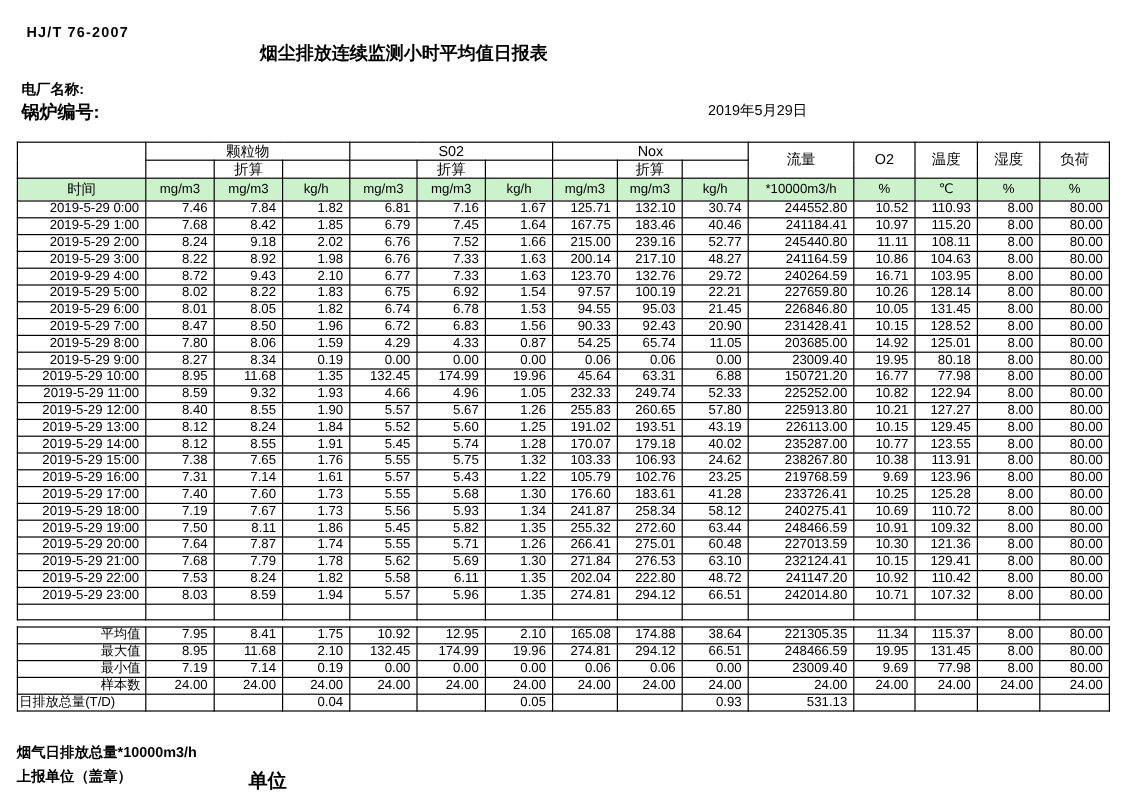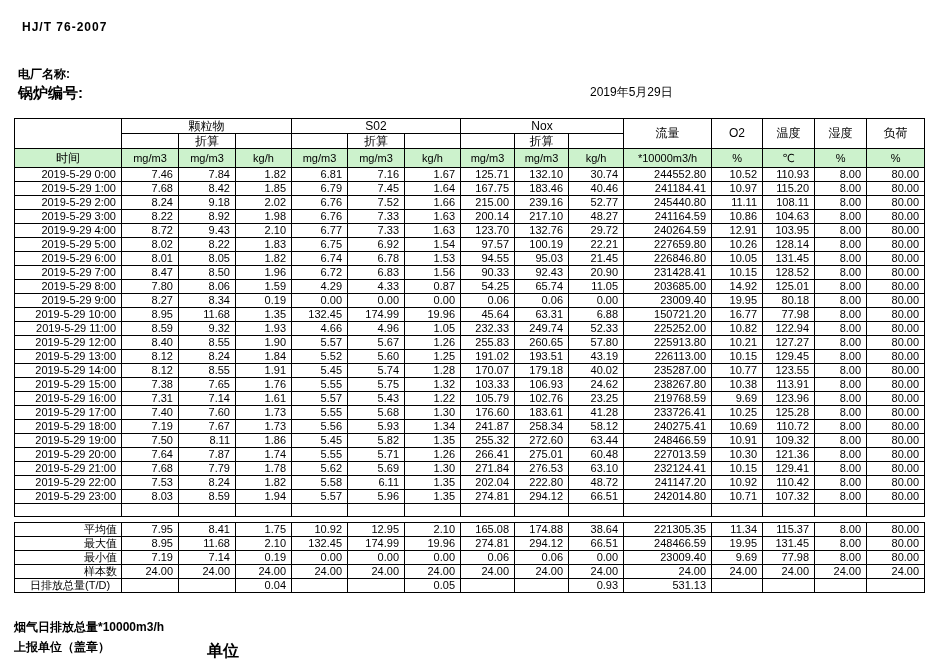--- a/index.html
+++ b/index.html
@@ -13,30 +13,31 @@
   table.report{position:absolute;left:14px;top:118px;width:911px;border-collapse:collapse;table-layout:fixed;font-size:11px;}
   table.report td{border:1px solid #000;padding:0 5px 0 1px;height:13px;line-height:13px;text-align:right;overflow:hidden;white-space:nowrap;}
   thead td{text-align:center !important;padding:0 !important;}
   tr.h1 td,tr.h2 td{height:14px;font-size:12px;}
   tr.h3 td{height:18px;line-height:18px;background:#ccf2cc;font-size:11px;}
   tr.h3 td.time-h{font-size:12px;}
   td.time{padding-right:4px;margin-top:12px;}
   tr.blank td{height:12px;}
   tr.gap td{border:none;height:5px;}
   tr.sum td.lab{padding-right:4px;}
-  tr.sum td.lab.left{text-align:left;padding-left:15px;}
+  tr.sum td.lab.left{text-align:left;padding-left:1px;}
   .footer-1{position:absolute;left:14px;top:619px;font-size:12px;font-weight:bold;}
   .footer-2{position:absolute;left:14px;top:639px;font-size:12px;font-weight:bold;}
   .footer-3{position:absolute;left:207px;top:641px;font-size:16px;font-weight:bold;}
 </style>
 </head>
 <body>
 
 <div class="page">
   <div class="doc-code">HJ/T  76-2007</div>
+  <div class="title">烟尘排放连续监测小时平均值日报表</div>
   <div class="plant-label">电厂名称:</div>
   <div class="boiler-label">锅炉编号:</div>
   <div class="report-date">2019年5月29日</div>
 
   <table class="report">
     <colgroup>
       <col style="width:107px">
         <col style="width:57px">
         <col style="width:57px">
         <col style="width:56px">
@@ -167,21 +168,21 @@
           <td>8.72</td>
           <td>9.43</td>
           <td>2.10</td>
           <td>6.77</td>
           <td>7.33</td>
           <td>1.63</td>
           <td>123.70</td>
           <td>132.76</td>
           <td>29.72</td>
           <td>240264.59</td>
-          <td>12.91</td>
+          <td>16.71</td>
           <td>103.95</td>
           <td>8.00</td>
           <td>80.00</td>
         </tr>
         <tr>
           <td class="time">2019-5-29 5:00</td>
           <td>8.02</td>
           <td>8.22</td>
           <td>1.83</td>
           <td>6.75</td>

